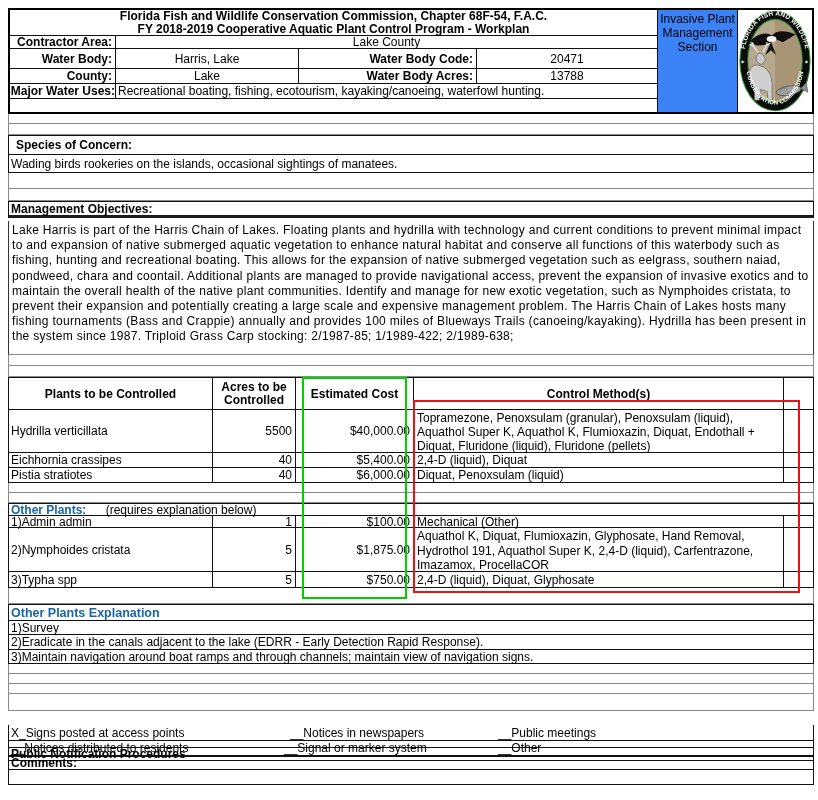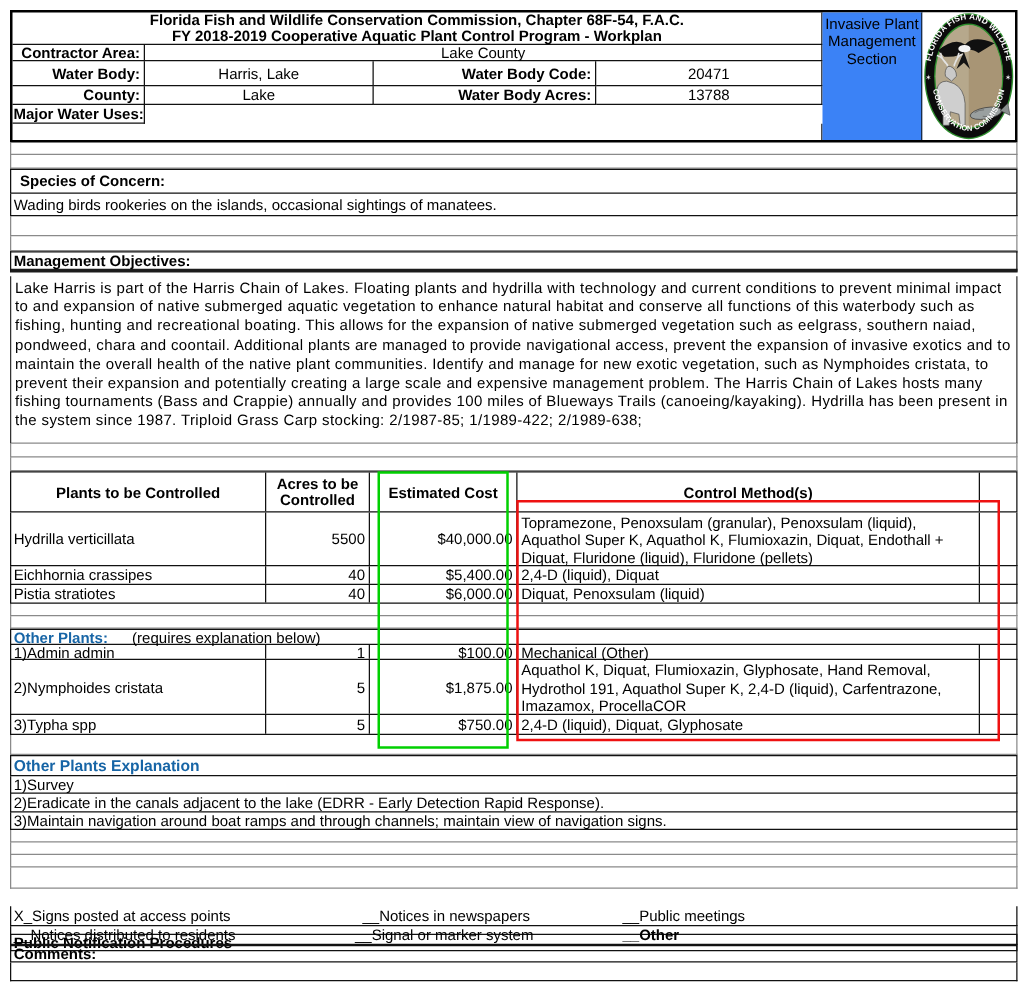--- a/index.html
+++ b/index.html
@@ -59,20 +59,21 @@
     <div class="hcell hb hrb ctr" style="left:106px;top:39px;width:183px;height:20px;">Harris, Lake</div>
     <div class="hcell hb hrb lbl" style="left:289px;top:39px;width:178px;height:20px;">Water Body Code:</div>
     <div class="hcell hb hrb ctr" style="left:467px;top:39px;width:181px;height:20px;">20471</div>
 
     <div class="hcell hb hrb lbl" style="left:0;top:59px;width:106px;height:15px;">County:</div>
     <div class="hcell hb hrb ctr" style="left:106px;top:59px;width:183px;height:15px;">Lake</div>
     <div class="hcell hb hrb lbl" style="left:289px;top:59px;width:178px;height:15px;">Water Body Acres:</div>
     <div class="hcell hb hrb ctr" style="left:467px;top:59px;width:181px;height:15px;">13788</div>
 
     <div class="hcell hb hrb lbl" style="left:0;top:74px;width:106px;height:15px;padding-right:0;">Major Water Uses:</div>
+    <div class="hcell hb hrb flexc" style="left:106px;top:74px;width:542px;height:15px;padding-left:2px;">Recreational boating, fishing, ecotourism, kayaking/canoeing, waterfowl hunting.</div>
 
     <div class="hcell hb" style="left:0;top:89px;width:648px;height:13px;"></div>
 
     <div class="hcell hb" style="left:648px;top:0;width:80px;height:102px;background:#3b82f6;text-align:center;padding-top:2px;line-height:14px;">Invasive Plant Management Section</div>
 
     <div class="hcell" style="left:728px;top:0;width:74px;height:102px;background:#fff;">
       <svg width="74" height="102" viewBox="0 0 74 104">
         <ellipse cx="37" cy="52" rx="36.3" ry="51.3" fill="#2f8f2f"></ellipse>
         <ellipse cx="37" cy="52" rx="35.2" ry="50.2" fill="#0b0b0b"></ellipse>
         <ellipse cx="37" cy="52" rx="28.3" ry="43" fill="#2f8f2f"></ellipse>
@@ -194,21 +195,21 @@
 
   <div class="band boxed bold flexc" style="top:711px;height:14px;padding-left:2px;margin-top:36px;">Public Notification Procedures</div>
   <div class="band sidecap" style="top:725px;height:16px;">
     <span class="chk" style="left:2px;">X_Signs posted at access points</span>
     <span class="chk" style="left:281px;">__Notices in newspapers</span>
     <span class="chk" style="left:489px;">__Public meetings</span>
   </div>
   <div class="band sidecap" style="top:741px;height:15px;">
     <span class="chk" style="left:2px;">__Notices distributed to residents</span>
     <span class="chk" style="left:275px;">__Signal or marker system</span>
-    <span class="chk" style="left:489px;font-weight:bold;">__Other</span>
+    <span class="chk" style="left:489px;">__Other</span>
   </div>
 
   <div class="band boxed bold flexc" style="top:756px;height:14px;padding-left:2px;">Comments:</div>
   <div class="band sidecap" style="top:770px;height:15px;"></div>
 
   <div class="ann" style="left: 302px; top: 377px; width: 105px; height: 222px; border-color: rgb(0, 208, 0);"></div>
   <div class="ann" style="left: 413px; top: 400px; width: 387px; height: 193px; border-color: rgb(238, 17, 17);"></div>
 
 </div>
 

